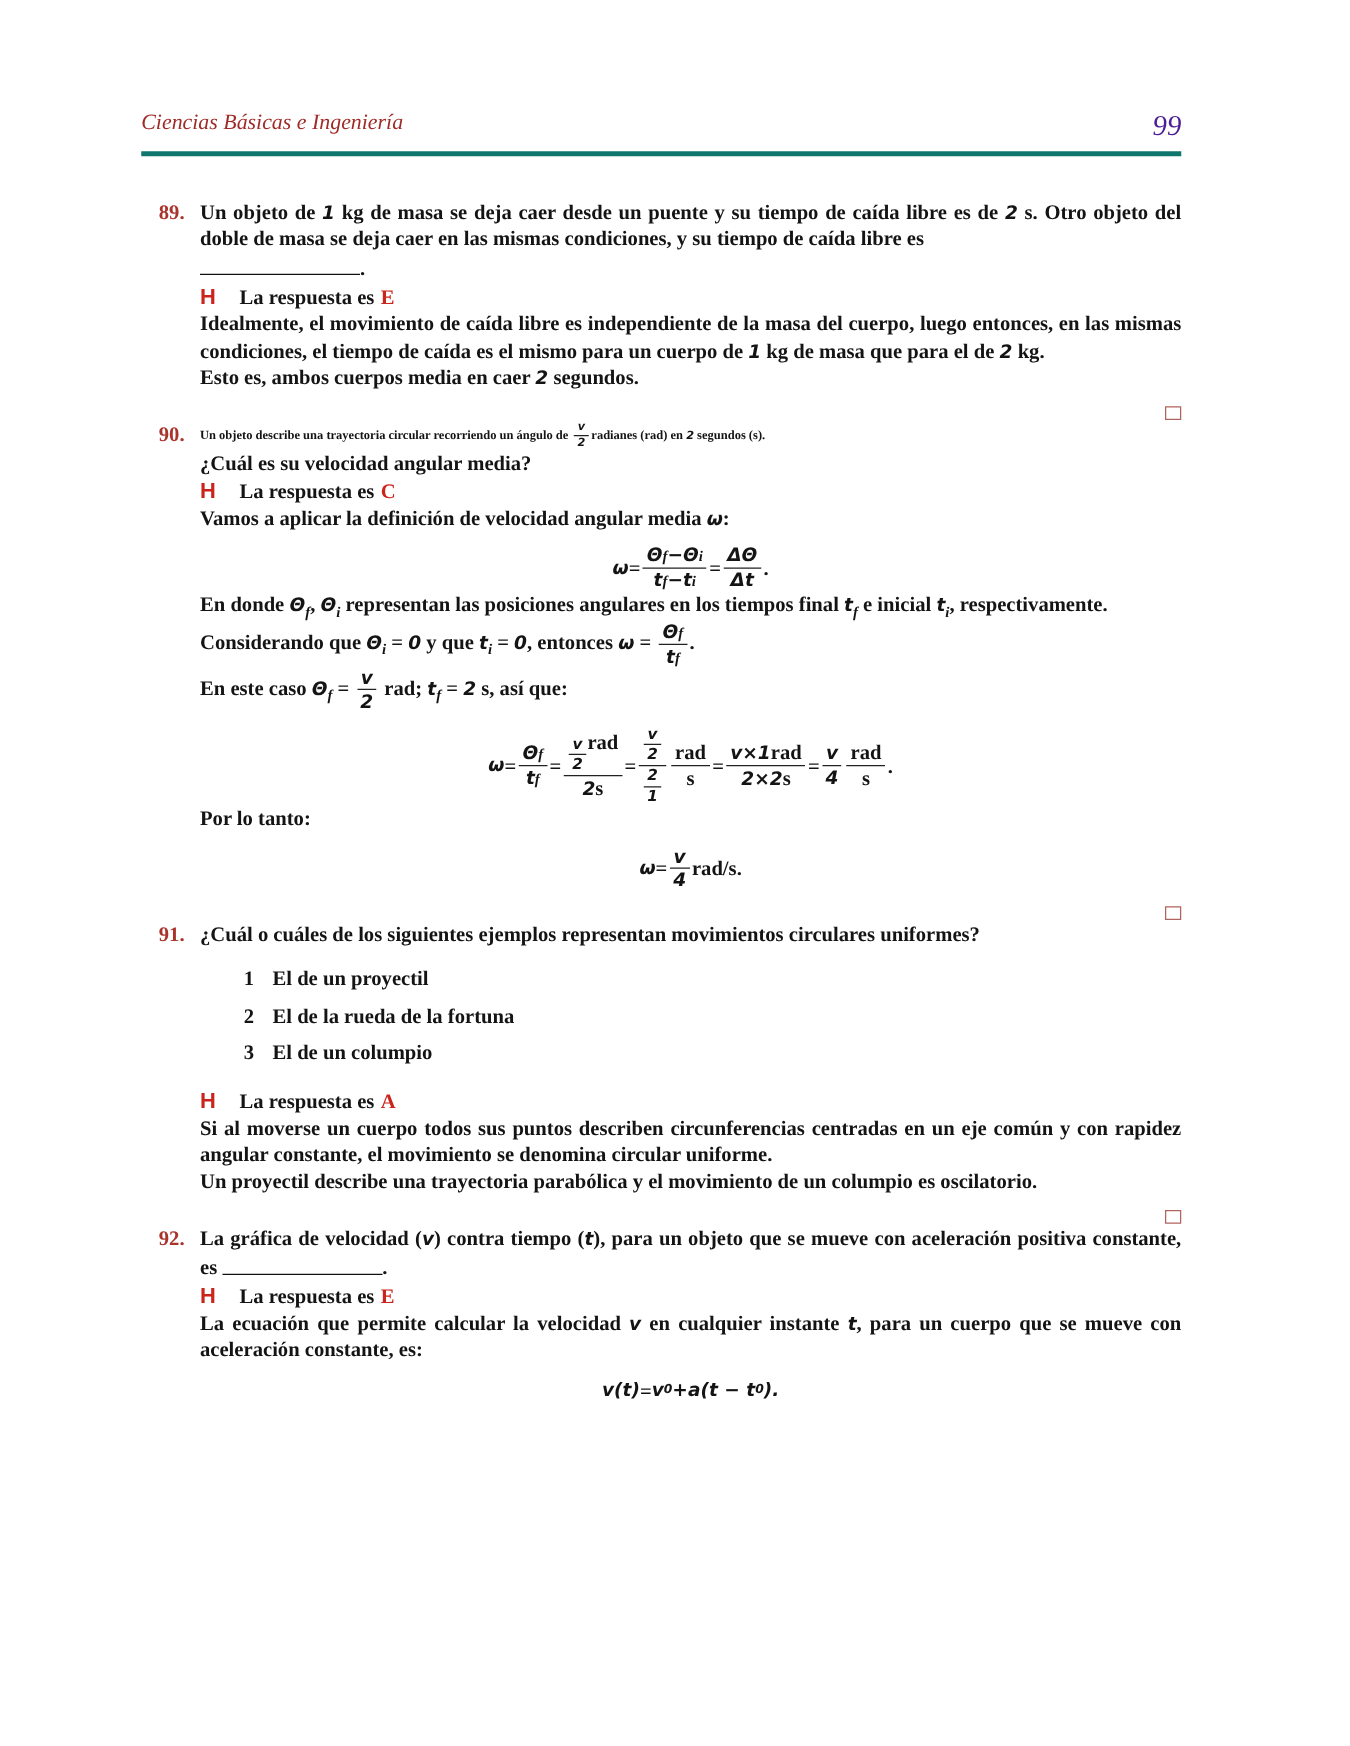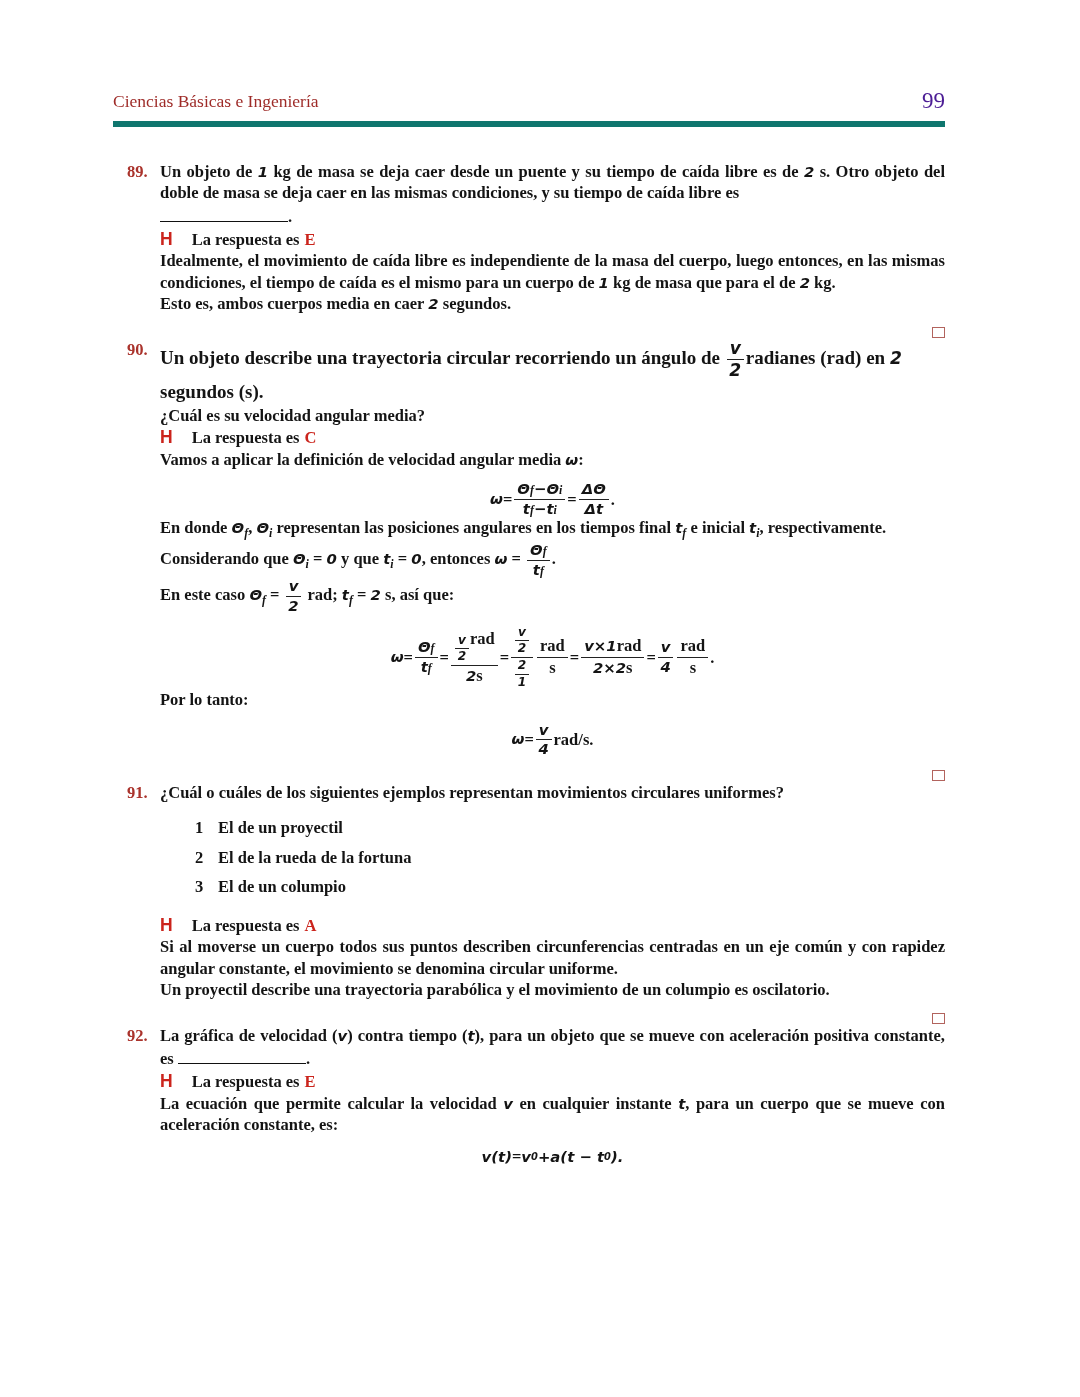--- a/index.html
+++ b/index.html
@@ -3,35 +3,35 @@
 <meta charset="utf-8">
 <style>
   :root{
     --header-red:#9e2b28; --qnum-red:#aa332c; --ans-red:#cb241c; --marker-red:#b2635d;
   }
   html,body{margin:0;padding:0;background:#ffffff;}
   .page{width:1080px;height:1397px;background:#fff;overflow:hidden;
         font-family:"Liberation Serif",serif;font-size:16.5px;line-height:1.3;color:#141414;}
   .content{padding:86px 135px 0 113px;}
 
-  .header{display:flex;justify-content:space-between;align-items:center;
-          border-bottom:6px solid #0f766e;padding-bottom:5px;}
+  .header{display:flex;justify-content:space-between;align-items:flex-start;
+          border-bottom:4px solid #0f766e;padding-bottom:5px;font-style:italic;}
   .htitle{color:var(--header-red);font-size:17.5px;}
   .hpage{font-size:23px;color:#4c1d95;}
 
   .question{}
   .question.first{margin-top:34px;}
   .qrow{display:flex;font-weight:bold;}
   .qnum{color:var(--qnum-red);flex:0 0 33px;margin-left:14px;}
   .qbody{flex:1;min-width:0;}
   .qbody p{margin:0;}
   .mt{margin-top:9px;}
   .mt2{margin-top:13px;}
   .just{text-align:justify;}
-  .tight{font-size:19px;}
+  .tight{font-size:10px;}
 
   .ansline{margin-top:12px;display:flex;align-items:baseline;}
   .hmark{color:var(--ans-red);font-family:"Liberation Sans",sans-serif;font-size:17.5px;margin-right:19px;}
   .ansletter{color:var(--ans-red);margin-left:5px;}
 
   .seg-m{font-family:"DejaVu Sans",sans-serif;font-style:italic;font-size:0.9em;}
   .seg-sub{font-family:"Liberation Serif",serif;font-style:italic;font-size:0.72em;vertical-align:sub;}
   .seg-msub{font-family:"DejaVu Sans",sans-serif;font-style:italic;font-size:0.6em;vertical-align:sub;}
 
   .frac{display:inline-flex;flex-direction:column;align-items:center;vertical-align:middle;

